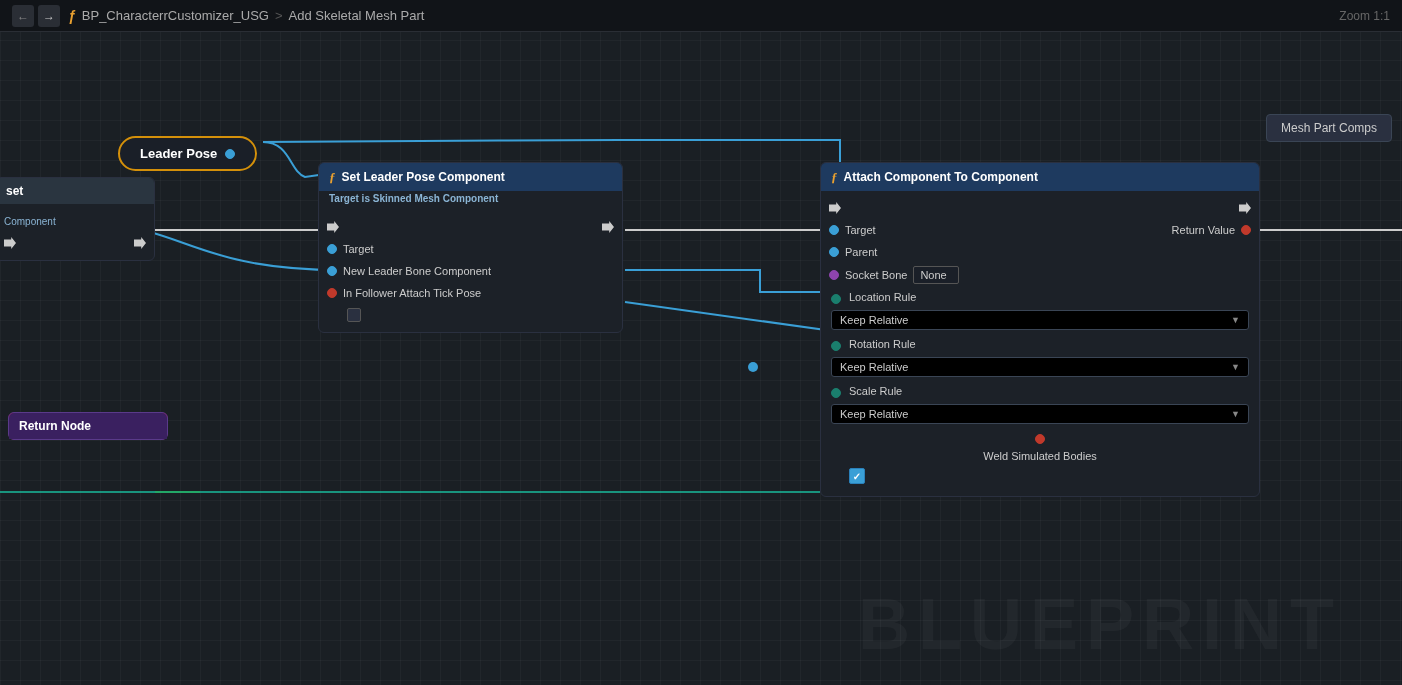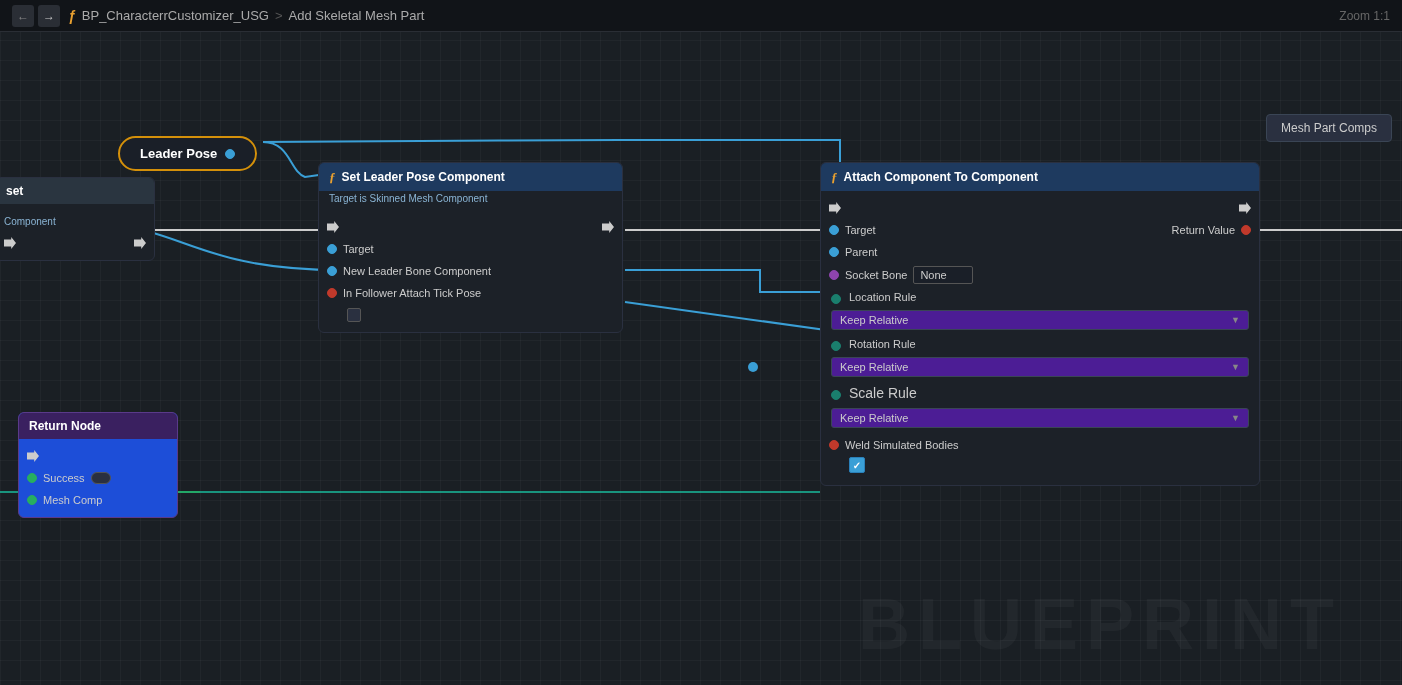--- a/index.html
+++ b/index.html
@@ -110,20 +110,21 @@
     }
     .node-title {
       font-size: 12px;
       font-weight: bold;
       color: #fff;
     }
     .node-subtitle {
       font-size: 10px;
       color: #8ab4d4;
       padding: 2px 10px 6px;
+      font-weight: bold;
     }
     .node-body {
       padding: 6px 0;
     }
     .node-pin-row {
       display: flex;
       align-items: center;
       padding: 3px 8px;
       gap: 6px;
       font-size: 11px;
@@ -187,23 +188,23 @@
       left: 820px;
       width: 440px;
     }
     .attach-node .node-header {
       background: #1e3a5f;
     }
 
     
     .return-node {
       top: 380px;
-      left: 18px;
+      left: 8px;
       width: 155px;
-      background: #1d4ed8;
+      background: #be185d;
       border-color: #5a3a8a;
     }
     .return-node .node-header {
       background: #3a2060;
     }
 
     
     .set-node {
       top: 145px;
       left: -5px;
@@ -224,42 +225,42 @@
       padding: 6px 14px;
       font-size: 12px;
       color: #ccc;
       cursor: pointer;
     }
 
     
     .rule-select {
       display: flex;
       align-items: center;
-      background: #4c1d95;
+      background: #000000;
       border: 1px solid #3a4555;
       border-radius: 3px;
       padding: 3px 8px;
       font-size: 11px;
       color: #ccc;
       cursor: pointer;
       gap: 50px;
       min-width: 120px;
       justify-content: space-between;
     }
     .chevron-down { font-size: 9px; color: #888; }
 
     
     .socket-input {
       background: #1a1f28;
       border: 1px solid #555;
       border-radius: 2px;
       padding: 2px 6px;
       font-size: 11px;
       color: #ccc;
-      width: 60px;
+      width: 46px;
     }
 
     
     .rule-section {
       padding: 4px 10px;
     }
     .rule-label {
       font-size: 10px;
       color: #999;
       margin-bottom: 3px;
@@ -439,53 +440,39 @@
         </div>
         <div class="rule-select">
           <span>Keep Relative</span>
           <span class="chevron-down">▼</span>
         </div>
       </div>
 
       <div class="rule-section">
         <div style="display:flex; align-items:center; gap:8px; margin-bottom:4px;">
           <div class="pin-dot teal" style="opacity:0.6;"></div>
-          <span class="rule-label" style="font-size:14px; color:#ccc;">Scale Rule</span>
+          <span class="rule-label" style="font-size:11px; color:#ccc;">Scale Rule</span>
         </div>
         <div class="rule-select">
           <span>Keep Relative</span>
           <span class="chevron-down">▼</span>
         </div>
       </div>
 
-      <div class="node-pin-row" style="padding-top:6px;">
+      <div class="node-pin-row" style="padding-top:6px;flex-direction:column;">
         <div class="pin-dot red"></div>
         <span>Weld Simulated Bodies</span>
       </div>
       <div class="node-pin-row" style="padding-left:28px; padding-bottom:6px;">
         <div class="weld-checkbox">✓</div>
       </div>
     </div>
   </div>
 
   <div class="node return-node">
     <div class="node-header" style="background:#3a2060;">
       <span class="node-title">Return Node</span>
     </div>
-    <div class="node-body">
-      <div class="node-pin-row">
-        <div class="pin-dot exec"></div>
-      </div>
-      <div class="node-pin-row">
-        <div class="pin-dot green"></div>
-        <span>Success</span>
-        <div class="pin-checkbox" style="background:#2a3040; width:20px; height:12px; border-radius:8px;"></div>
-      </div>
-      <div class="node-pin-row">
-        <div class="pin-dot green"></div>
-        <span>Mesh Comp</span>
-      </div>
-    </div>
   </div>
 
   <div class="watermark">BLUEPRINT</div>
 
 </div>
 
 </body></html>

